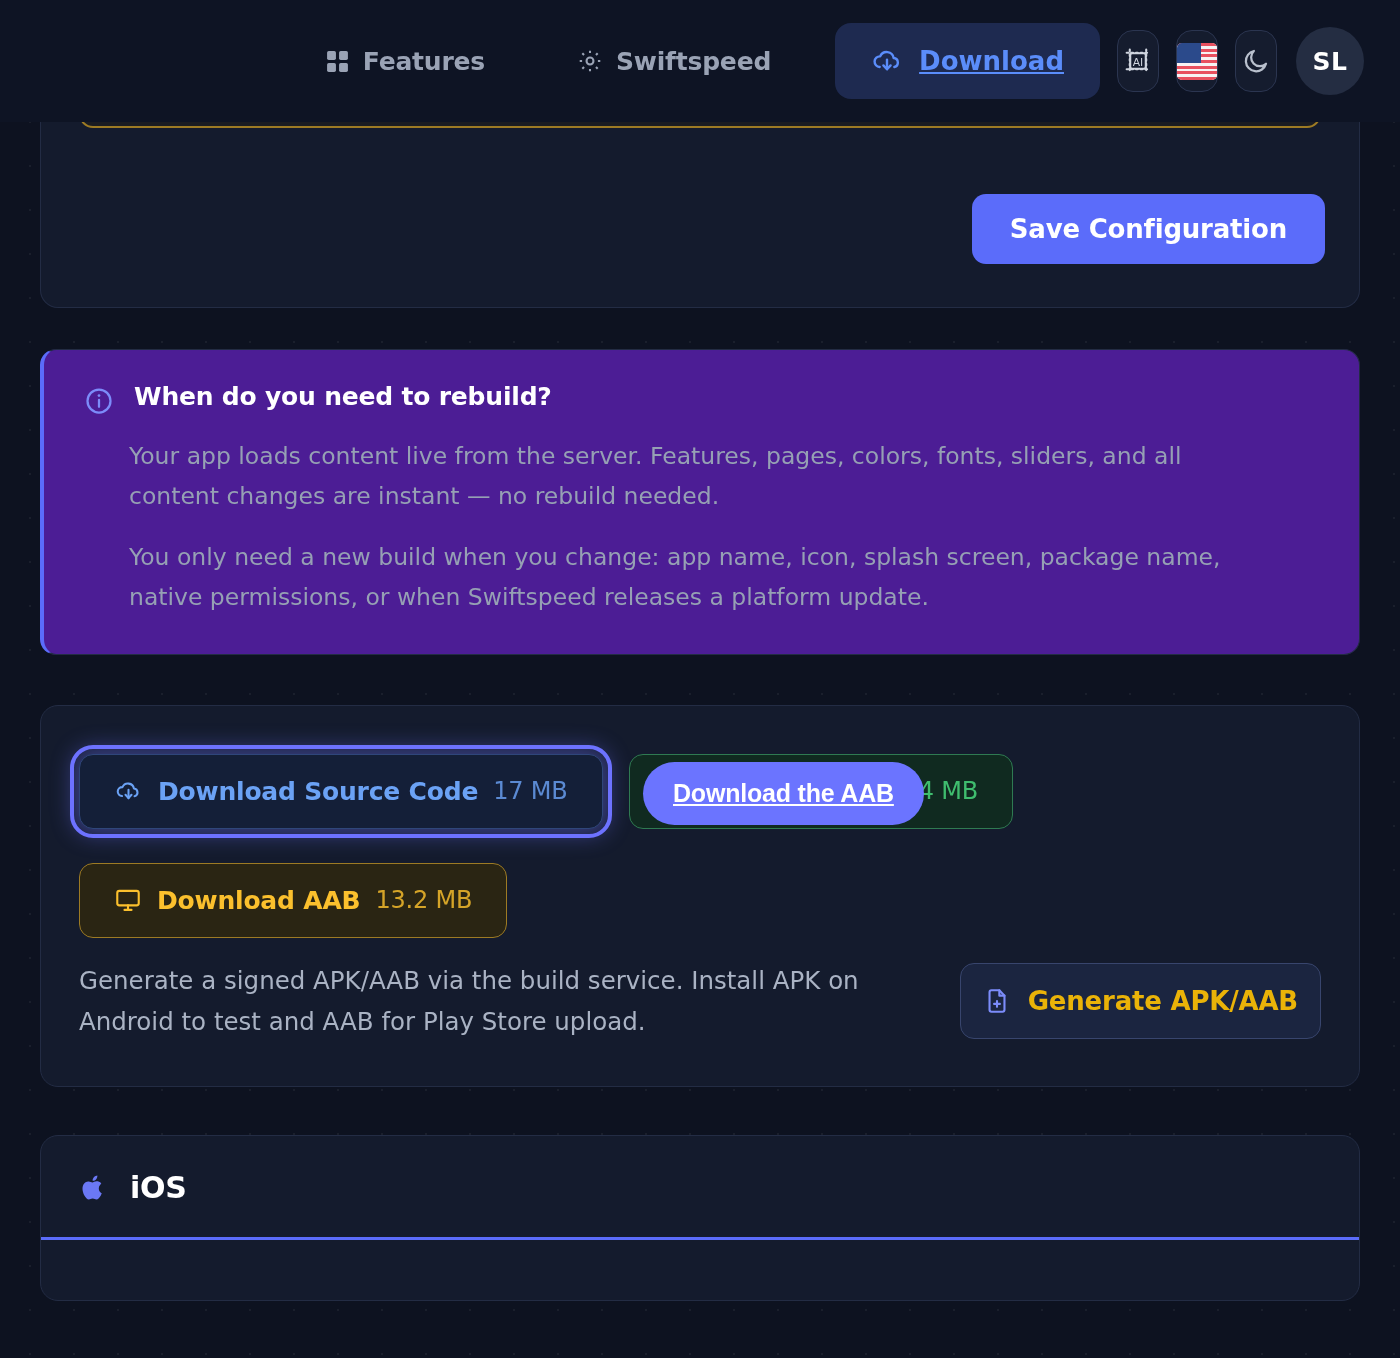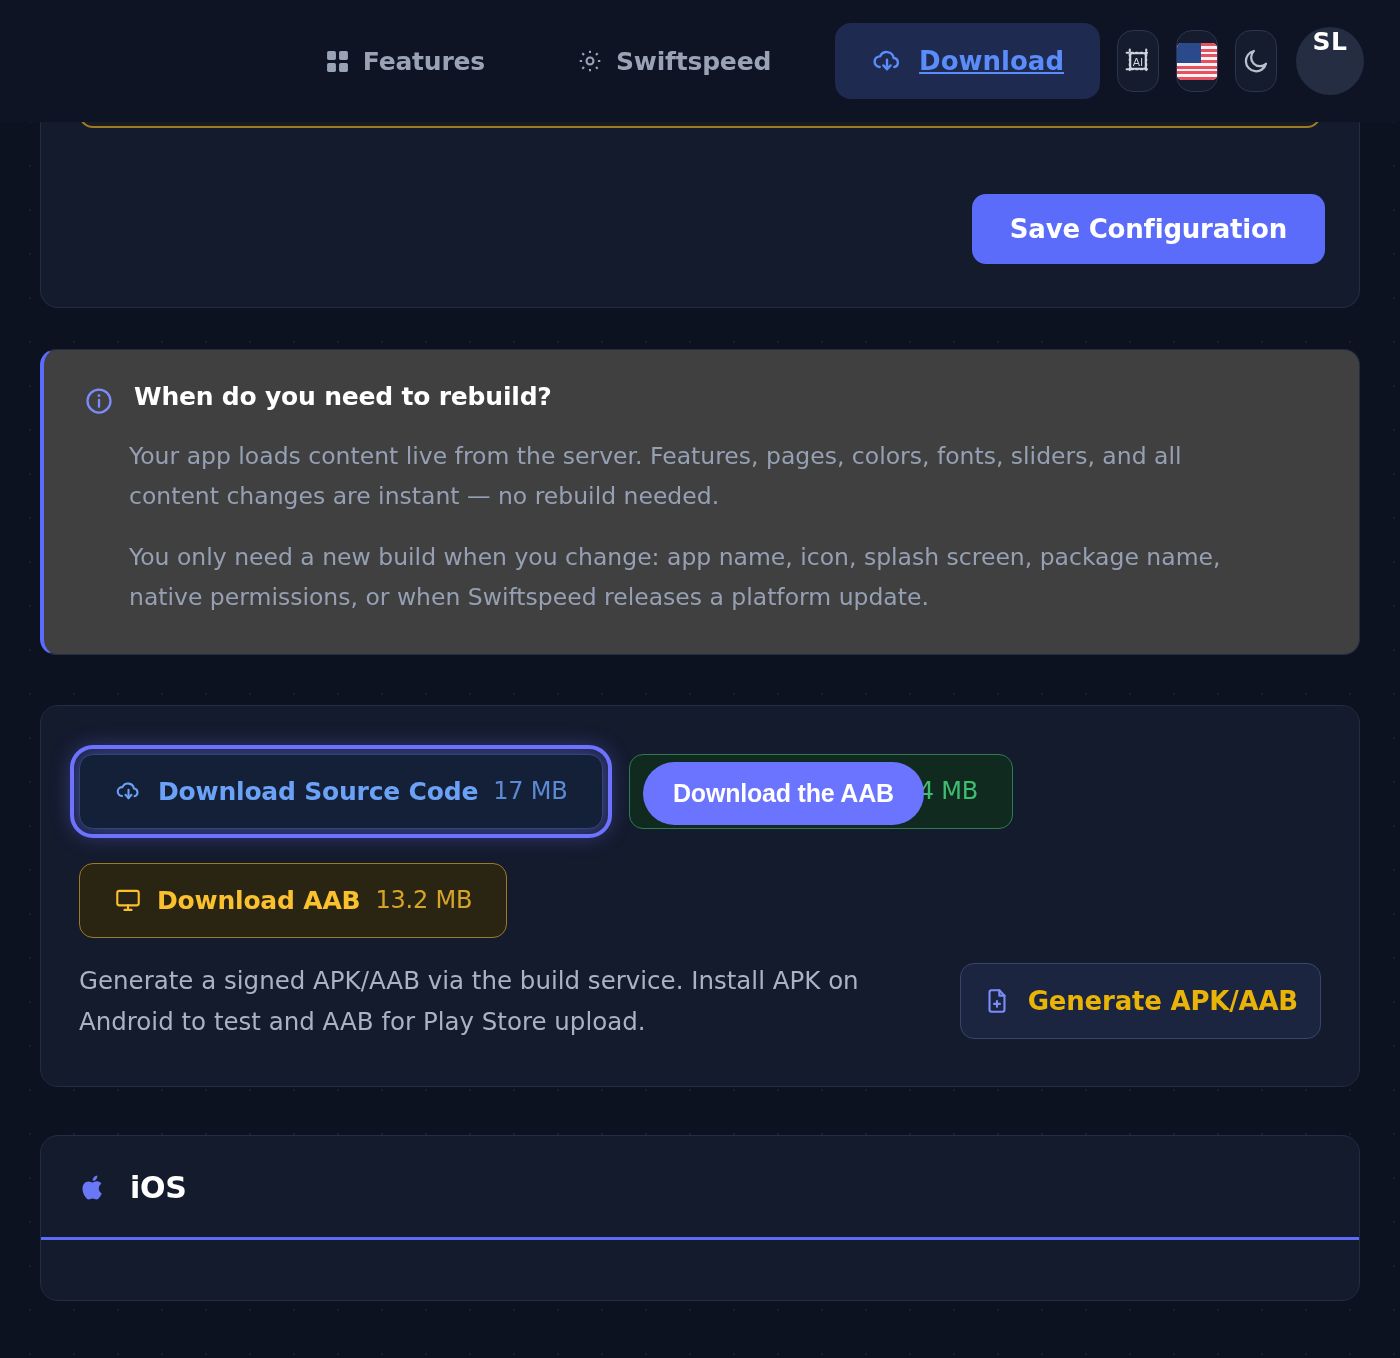--- a/index.html
+++ b/index.html
@@ -98,20 +98,21 @@
     background: #2b4a8b;
   }
   .avatar {
     width: 68px; height: 68px;
     border-radius: 50%;
     background: #242d42;
     color: #ffffff;
     font-size: 25px;
     font-weight: 700;
     display: flex;
+    align-items: center;
     justify-content: center;
     margin-left: 19px;
     cursor: pointer;
     letter-spacing: 0.5px;
   }
 
   
   .content {
     position: absolute;
     top: 122px; left: 0;
@@ -158,21 +159,21 @@
     font-family: inherit;
     letter-spacing: -0.2px;
   }
 
   
   .info-card {
     margin-top: 41px;
     border-left: 4px solid #5b6cfa;
     border-radius: 16px;
     padding: 32px 40px 36px 40px;
-    background: #404040;
+    background: #4c1d95;
   }
   .info-head {
     display: flex;
     align-items: flex-start;
     gap: 20px;
   }
   .info-icon {
     flex: 0 0 auto;
     margin-top: 4px;
   }
@@ -263,20 +264,21 @@
     background: #6b74ff;
     color: #ffffff;
     font-family: "Liberation Sans", sans-serif;
     font-size: 25px;
     font-weight: 700;
     padding: 17px 30px;
     border-radius: 34px;
     white-space: nowrap;
     z-index: 20;
     letter-spacing: -0.2px;
+    text-decoration: underline;
   }
 
   .desc-row {
     display: flex;
     align-items: center;
     justify-content: space-between;
     margin-top: 22px;
     gap: 40px;
   }
   .desc-text {

